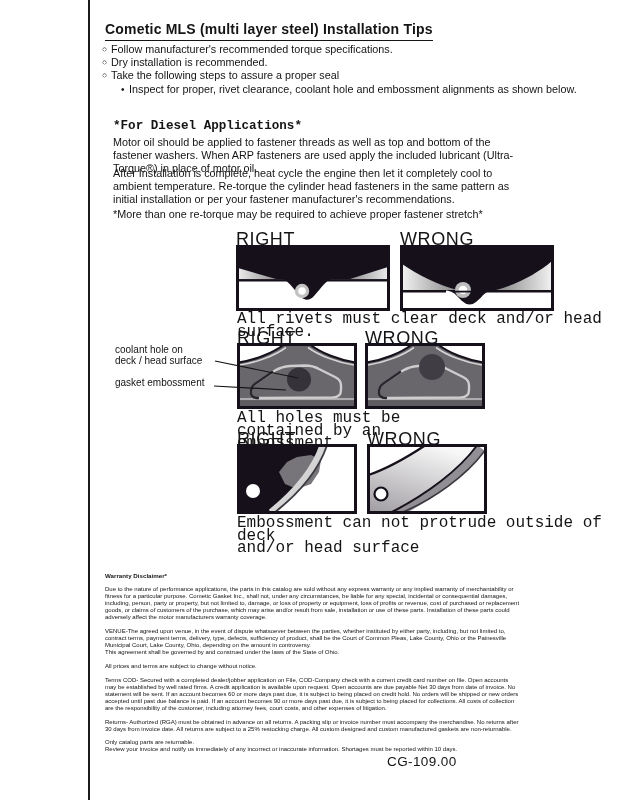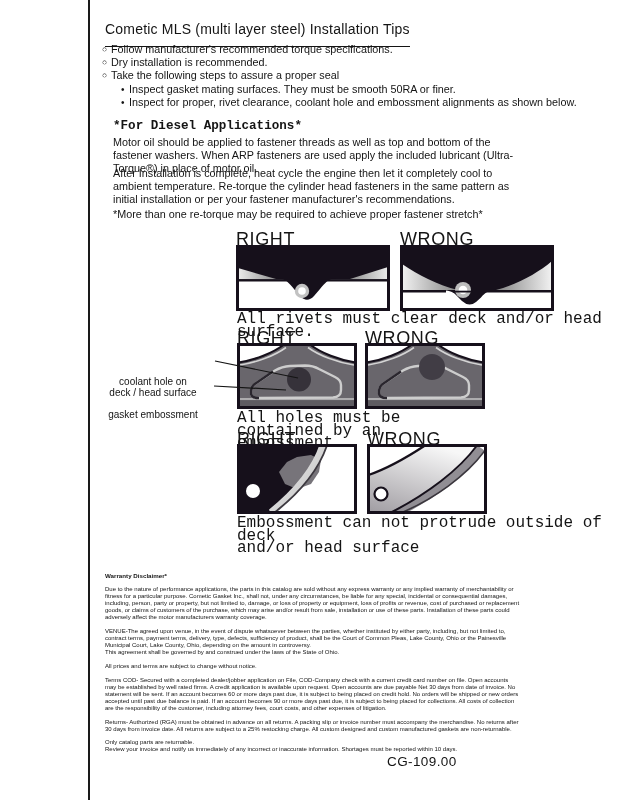--- a/index.html
+++ b/index.html
@@ -2,39 +2,39 @@
 <html><head>
 <meta charset="utf-8">
 <style>
   html,body{margin:0;padding:0;background:#ffffff;}
   .page{
     position:relative;width:618px;height:800px;background:#ffffff;overflow:hidden;
     font-family:"Liberation Sans","DejaVu Sans",sans-serif;color:#141414;
   }
   .vrule{position:absolute;left:88px;top:0;width:1.5px;height:800px;background:#1a1a1a;}
   .title{
-    position:absolute;left:105px;top:21px;font-size:14px;font-weight:normal;
-    border-bottom:1.6px solid #141414;padding-bottom:9px;letter-spacing:.2px;white-space:nowrap;
+    position:absolute;left:105px;top:21px;font-size:14px;font-weight:bold;
+    border-bottom:1.6px solid #141414;padding-bottom:3px;letter-spacing:.2px;white-space:nowrap;
   }
   .bullets{position:absolute;left:102px;top:43px;font-size:10.8px;line-height:13.2px;white-space:nowrap;}
   .b-line{display:block;}
   .b-mark{display:inline-block;width:9px;font-size:8.5px;vertical-align:1px;}
   .sb-line{display:block;padding-left:19px;}
   .sb-mark{display:inline-block;width:8px;font-size:10px;}
   .diesel-head{position:absolute;left:113px;top:119px;font-size:12.6px;font-weight:bold;font-family:Liberation Mono, monospace;}
   .para{position:absolute;left:113px;font-size:10.8px;line-height:13px;width:414px;}
   .p1{top:136px;} .p2{top:167px;} .p3{top:208px;}
   .dg-head{position:absolute;top:229px;font-size:18px;letter-spacing:.6px;}
   .dg-head.r2{top:328px;} .dg-head.r3{top:429px;}
   .panel{position:absolute;display:block;}
   .caption{position:absolute;font-size:16px;line-height:12.6px;font-family:Liberation Mono, monospace;}
   .cap1{left:237px;top:313px;}
   .cap2{left:237px;top:412px;width:248px;}
   .cap3{left:237px;top:517px;}
-  .lbl{position:absolute;font-size:10px;line-height:11px;text-align:center;width:96px;left:105px;margin-top:32px;}
+  .lbl{position:absolute;font-size:10px;line-height:11px;text-align:left;width:96px;left:115px;}
   .lbl-coolant{top:344px;}
   .lbl-emboss{top:377px;}
   .leader{position:absolute;left:120px;top:340px;z-index:5;}
   .disclaimer{position:absolute;left:105px;top:572px;width:416px;font-size:6px;line-height:7.1px;}
   .disclaimer h4{margin:0 0 7px 0;font-size:6.2px;}
   .disclaimer p{margin:0 0 6.5px 0;}
   .disclaimer p.no-gap{margin-bottom:0;}
   .doc-code{position:absolute;left:387px;top:754px;font-size:13.5px;letter-spacing:.4px;}
 </style>
 </head>
@@ -42,21 +42,20 @@
 
 <div class="page">
   <div class="vrule"></div>
 
   <div class="title">Cometic MLS (multi layer steel) Installation Tips</div>
 
   <div class="bullets">
     <span class="b-line"><span class="b-mark">○</span><span>Follow manufacturer's recommended torque specifications.</span></span>
     <span class="b-line"><span class="b-mark">○</span><span>Dry installation is recommended.</span></span>
     <span class="b-line"><span class="b-mark">○</span><span>Take the following steps to assure a proper seal</span></span>
-    <span class="sb-line"><span class="sb-mark">•</span><span>Inspect gasket mating surfaces.  They must be smooth 50RA or finer.</span></span>
     <span class="sb-line"><span class="sb-mark">•</span><span>Inspect for proper, rivet clearance, coolant hole and embossment alignments as shown below.</span></span>
   </div>
 
   <div class="diesel-head">*For Diesel Applications*</div>
   <div class="para p1">Motor oil should be applied to fastener threads as well as top and bottom of the fastener washers. When ARP fasteners are used apply the included lubricant (Ultra-Torque®) in place of motor oil.</div>
   <div class="para p2">After Installation is complete, heat cycle the engine then let it completely cool to ambient temperature. Re-torque the cylinder head fasteners in the same pattern as initial installation or per your fastener manufacturer's recommendations.</div>
   <div class="para p3">*More than one re-torque may be required to achieve proper fastener stretch*</div>
 
   <div class="dg-head" style="left:236px;width:128px;">RIGHT</div>
   <div class="dg-head" style="left:400px;width:122px;">WRONG</div>

